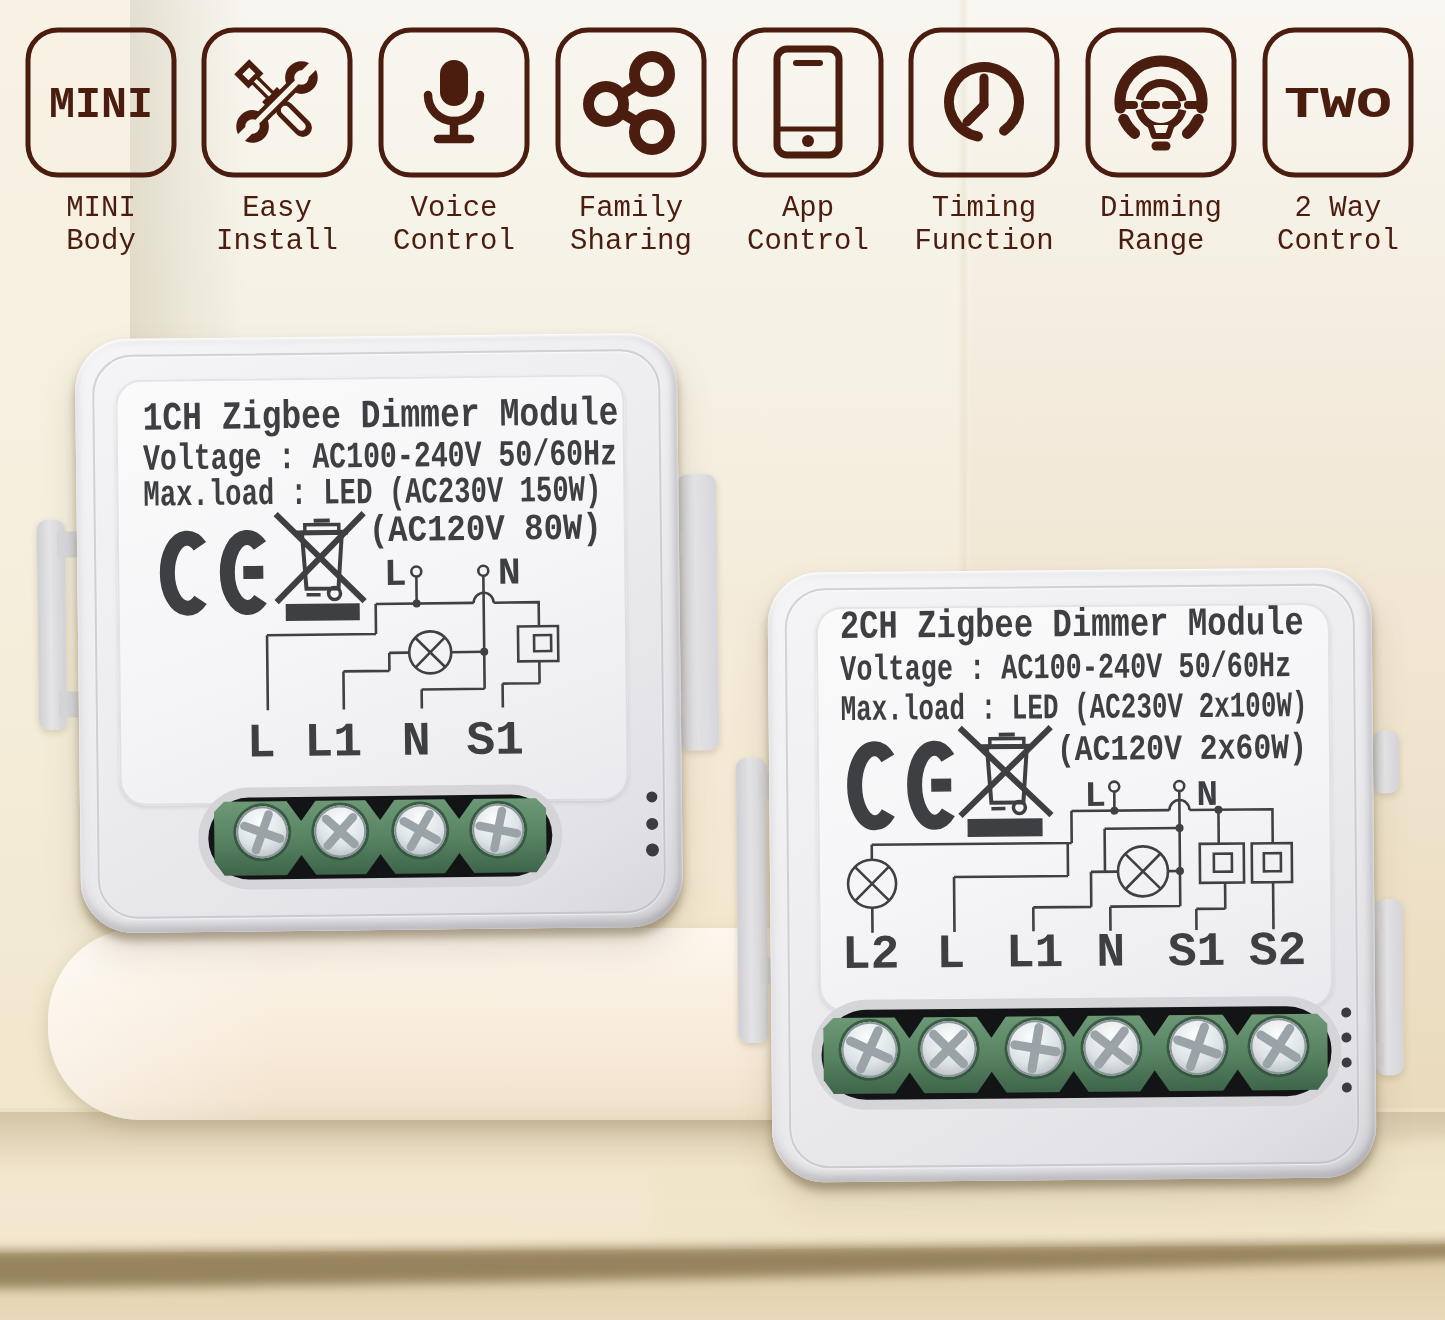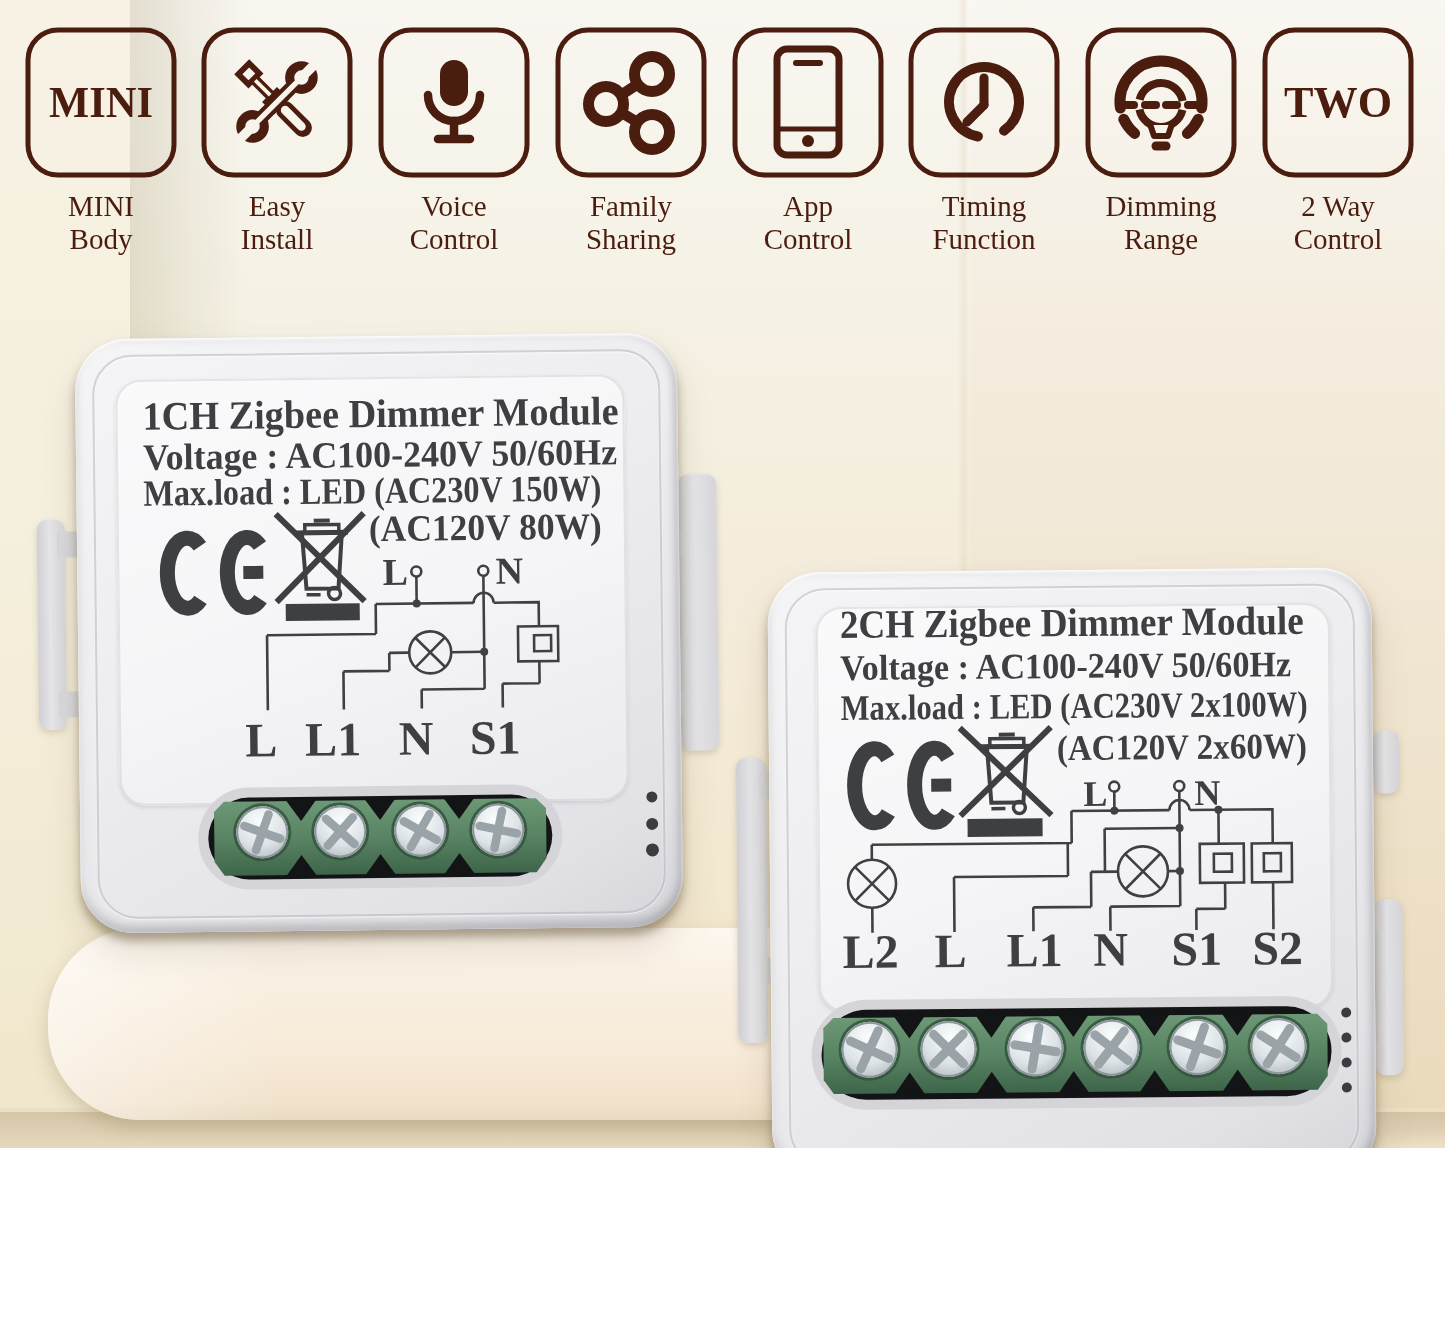--- a/index.html
+++ b/index.html
@@ -1,16 +1,16 @@
 <!DOCTYPE html>
 <html><head>
 <meta charset="utf-8">
 <style>
 html,body{margin:0;padding:0;}
-#stage{position:relative;width:1445px;height:1148px;overflow:hidden;font-family:Liberation Serif, serif;background:#f5edd8;}
+#stage{position:relative;width:1445px;height:1320px;overflow:hidden;font-family:Liberation Mono, monospace;background:#f5edd8;}
 .abs{position:absolute;}
 
 #wallL{left:0;top:0;width:130px;height:1320px;background:linear-gradient(180deg,#f7f2e4 0%,#f5efde 40%,#f2ead2 70%,#eee3c5 100%);}
 #wallM{left:130px;top:0;width:835px;height:1320px;background:linear-gradient(180deg,#f8f6f0 0%,#f5f1e4 25%,#f4ebd9 50%,#f2e6ca 78%,#f0e2c0 100%);}
 #wallR{left:965px;top:0;width:480px;height:1320px;background:linear-gradient(180deg,#f9f7f1 0%,#f3ebdc 30%,#efe3cc 60%,#e9dabb 85%,#e4d5b2 100%);}
 
 #step2{left:0;top:1108px;width:1445px;height:148px;background:linear-gradient(180deg,#ecdfc2 0%,#f0e4c9 30%,#f4e8d1 65%,#f2e5cb 100%);}
 #underpill{left:0px;top:1112px;width:1445px;height:60px;background:linear-gradient(180deg,rgba(125,105,70,0.22),rgba(125,105,70,0.0));}
 #pill{left:48px;top:928px;width:1285px;height:192px;border-radius:92px 14px 14px 92px;background:linear-gradient(180deg,#fdf7ee 0%,#f9efe0 35%,#f7ead8 65%,#f2e3cd 90%,#e9dbc2 100%);box-shadow:0 8px 18px rgba(135,115,78,0.30);}
 #pillside{left:48px;top:928px;width:1285px;height:192px;border-radius:92px 14px 14px 92px;background:linear-gradient(90deg,rgba(255,255,255,0.45) 0%,rgba(255,255,255,0) 18%,rgba(215,195,158,0) 55%,rgba(215,195,158,0.18) 100%);}

